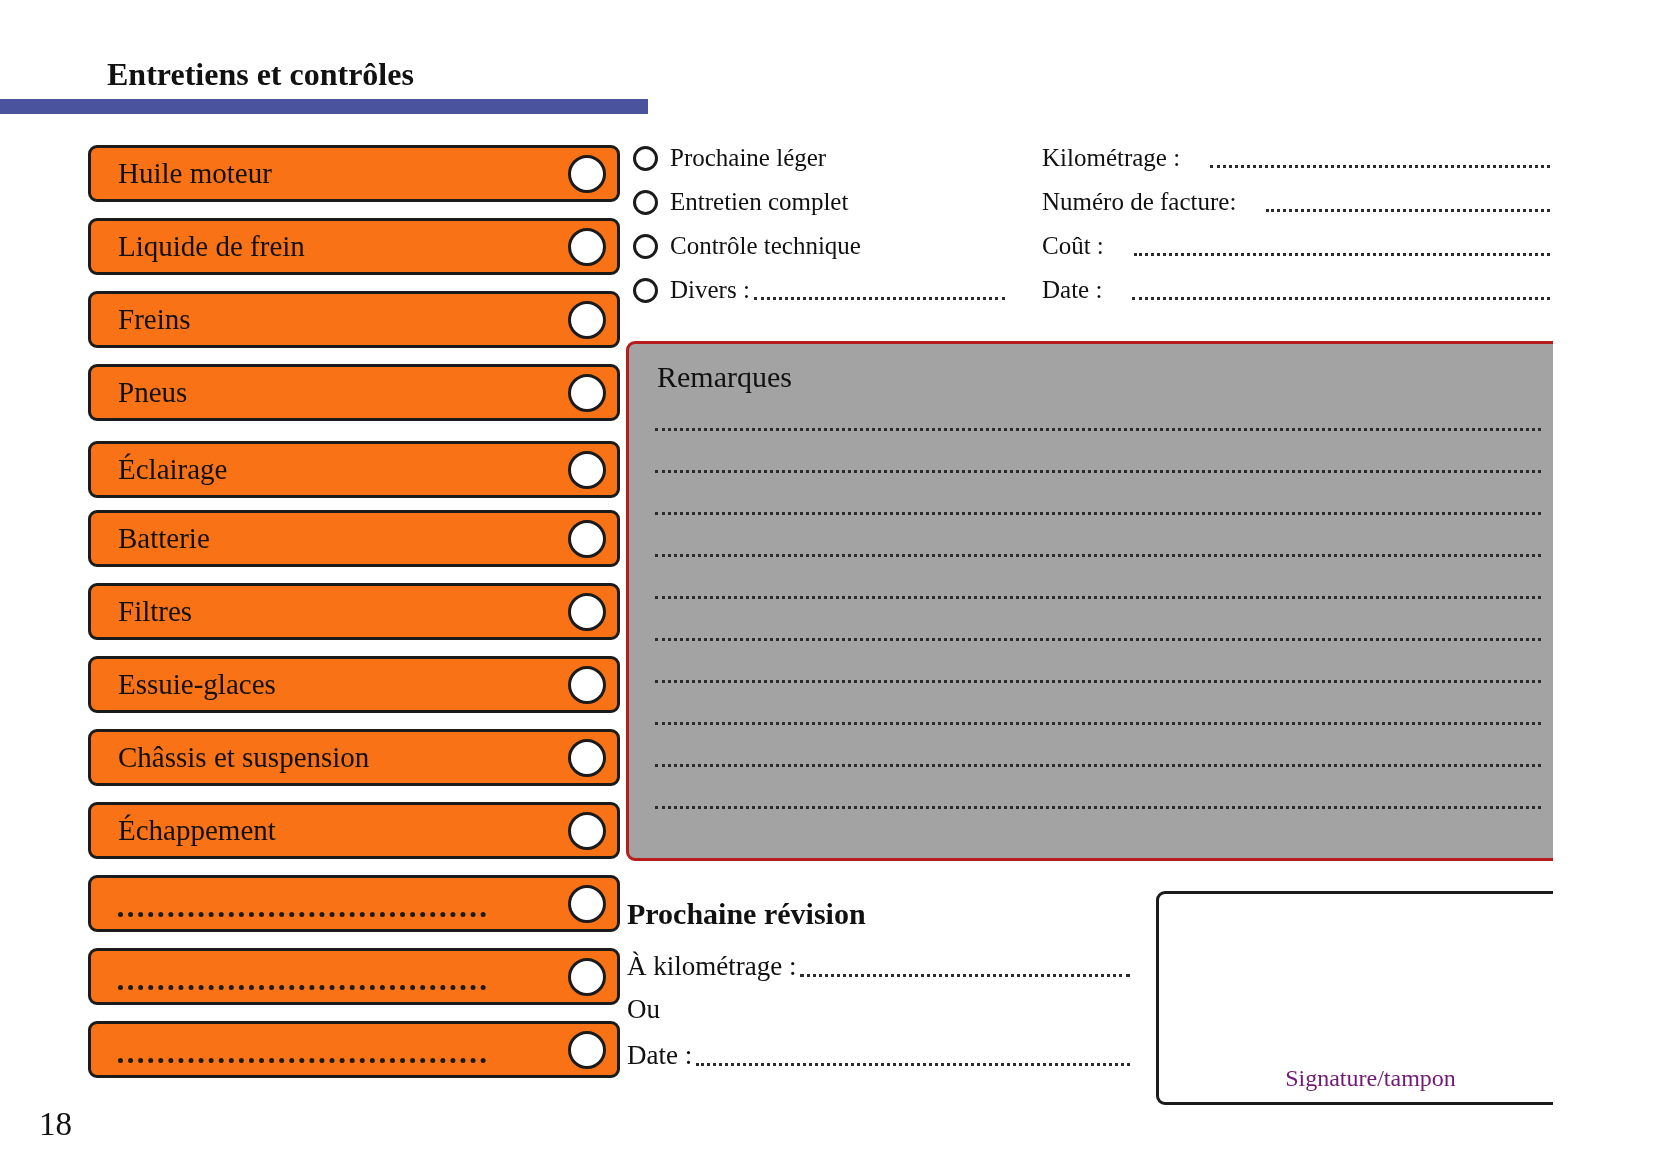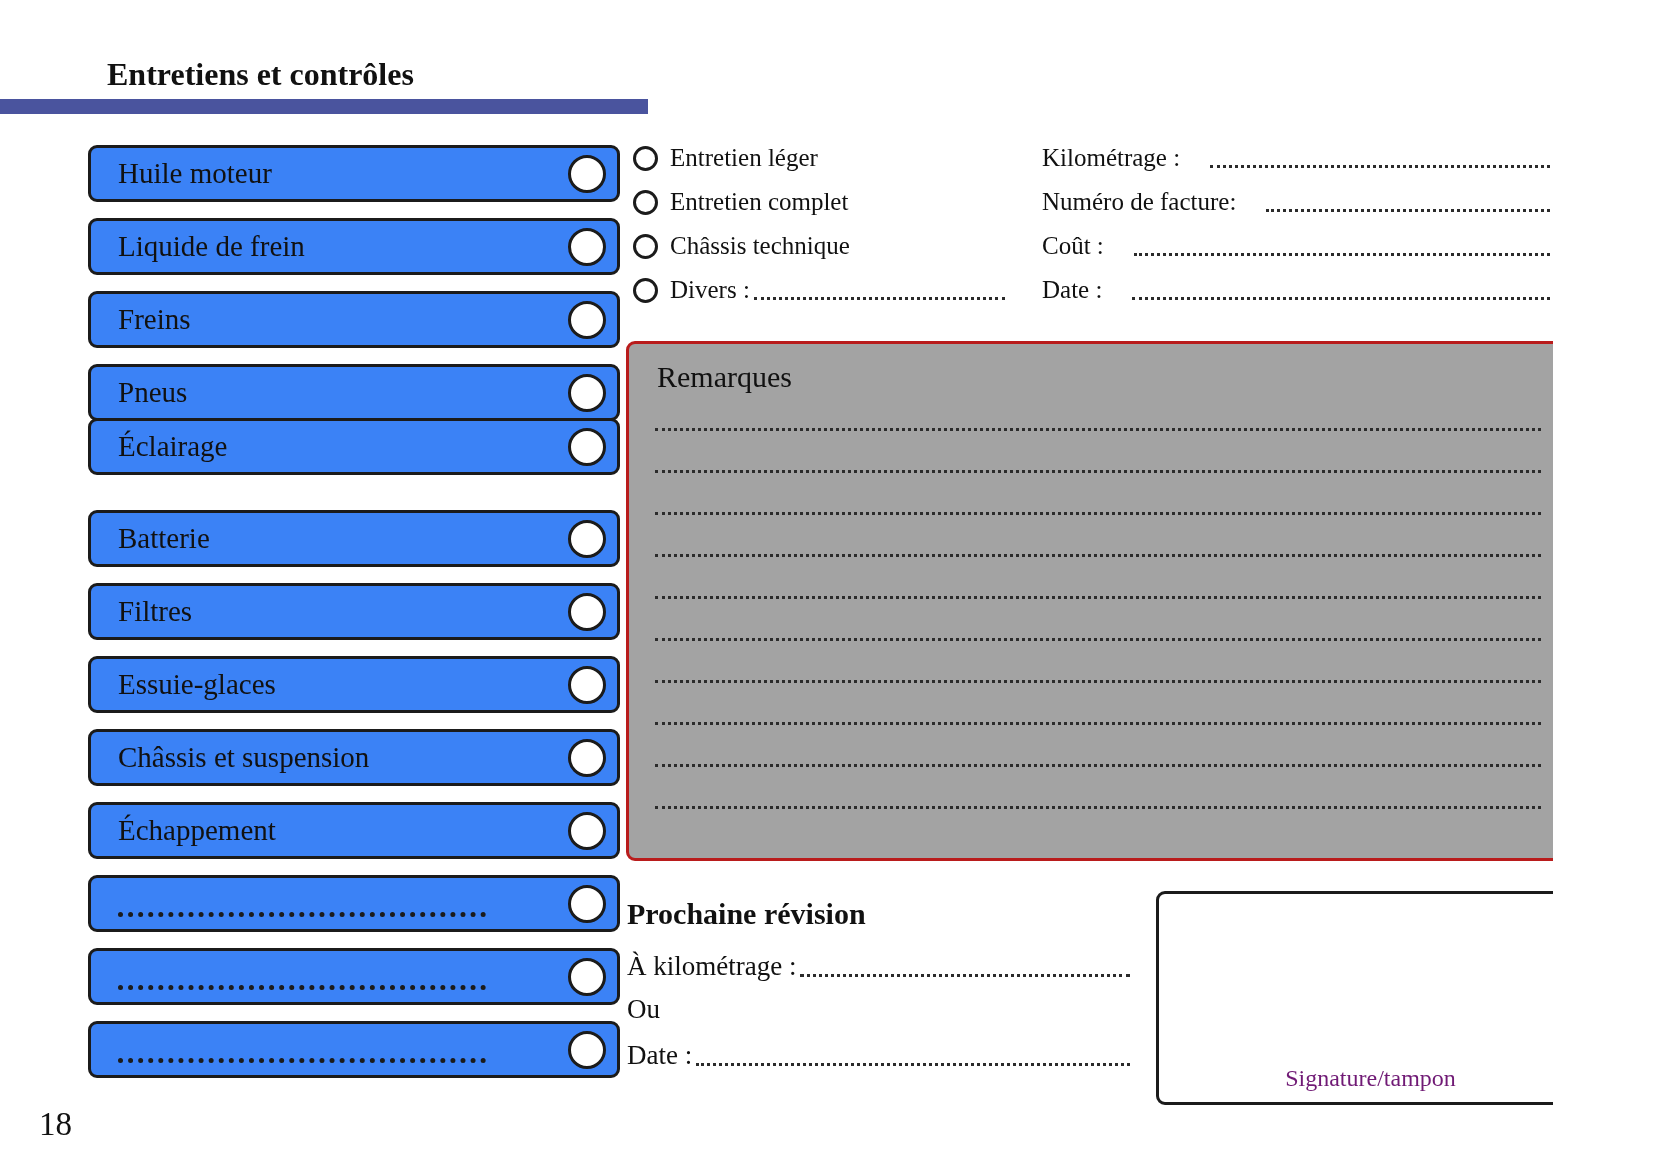--- a/index.html
+++ b/index.html
@@ -4,21 +4,21 @@
 <style>
   html,body{margin:0;padding:0;background:#ffffff;}
   .page{position:relative;width:1553px;height:1165px;background:#ffffff;
         font-family:Liberation Serif, serif;color:#111;overflow:hidden;}
 
   .title{position:absolute;left:107px;top:56px;font-size:32px;font-weight:bold;}
   .accent-bar{position:absolute;left:0;top:99px;width:648px;height:15px;background:#4a549e;}
 
   
   .check-row{position:absolute;left:88px;width:488px;height:51px;
-             border:3px solid #1b1b1b;border-radius:9px;background:#3b82f6;
+             border:3px solid #1b1b1b;border-radius:9px;background:#f97316;
              display:flex;align-items:center;justify-content:space-between;
              padding:0 11px 0 27px;}
   .check-label{font-size:29px;white-space:nowrap;}
   .check-dots{height:0;width:368px;border-bottom:5px dotted #1b1b1b;
               align-self:flex-end;margin-bottom:12px;}
   .check-circle{width:38px;height:38px;border:3px solid #1b1b1b;border-radius:50%;
                 box-sizing:border-box;flex:none;background:#fff;}
 
   
   .radio-row{position:absolute;left:633px;height:32px;display:flex;align-items:center;}
@@ -71,21 +71,21 @@
         <span class="check-circle"></span>
       </div>
       <div class="check-row" style="top: 291px;">
         <span class="check-label">Freins</span>
         <span class="check-circle"></span>
       </div>
       <div class="check-row" style="top: 364px;">
         <span class="check-label">Pneus</span>
         <span class="check-circle"></span>
       </div>
-      <div class="check-row" style="top: 418px;">
+      <div class="check-row" style="top: 441px;">
         <span class="check-label">Éclairage</span>
         <span class="check-circle"></span>
       </div>
       <div class="check-row" style="top: 510px;">
         <span class="check-label">Batterie</span>
         <span class="check-circle"></span>
       </div>
       <div class="check-row" style="top: 583px;">
         <span class="check-label">Filtres</span>
         <span class="check-circle"></span>
@@ -112,29 +112,29 @@
       </div>
       <div class="check-row" style="top: 1021px;">
         <span class="check-dots"></span>
         <span class="check-circle"></span>
       </div>
     </div>
 
   <div id="service-types">
       <div class="radio-row" style="top: 142px;">
         <span class="radio-circle"></span>
-        <span class="radio-label">Entretien léger</span>
+        <span class="radio-label">Prochaine léger</span>
       </div>
       <div class="radio-row" style="top: 186px;">
         <span class="radio-circle"></span>
         <span class="radio-label">Entretien complet</span>
       </div>
       <div class="radio-row" style="top: 230px;">
         <span class="radio-circle"></span>
-        <span class="radio-label">Châssis technique</span>
+        <span class="radio-label">Contrôle technique</span>
       </div>
       <div class="radio-row" style="top: 274px; width: 372px;">
         <span class="radio-circle"></span>
         <span class="radio-label">Divers :</span>
         <span class="leader"></span>
       </div>
     </div>
 
   <div id="invoice-fields">
       <div class="info-row" style="top: 142px;">

